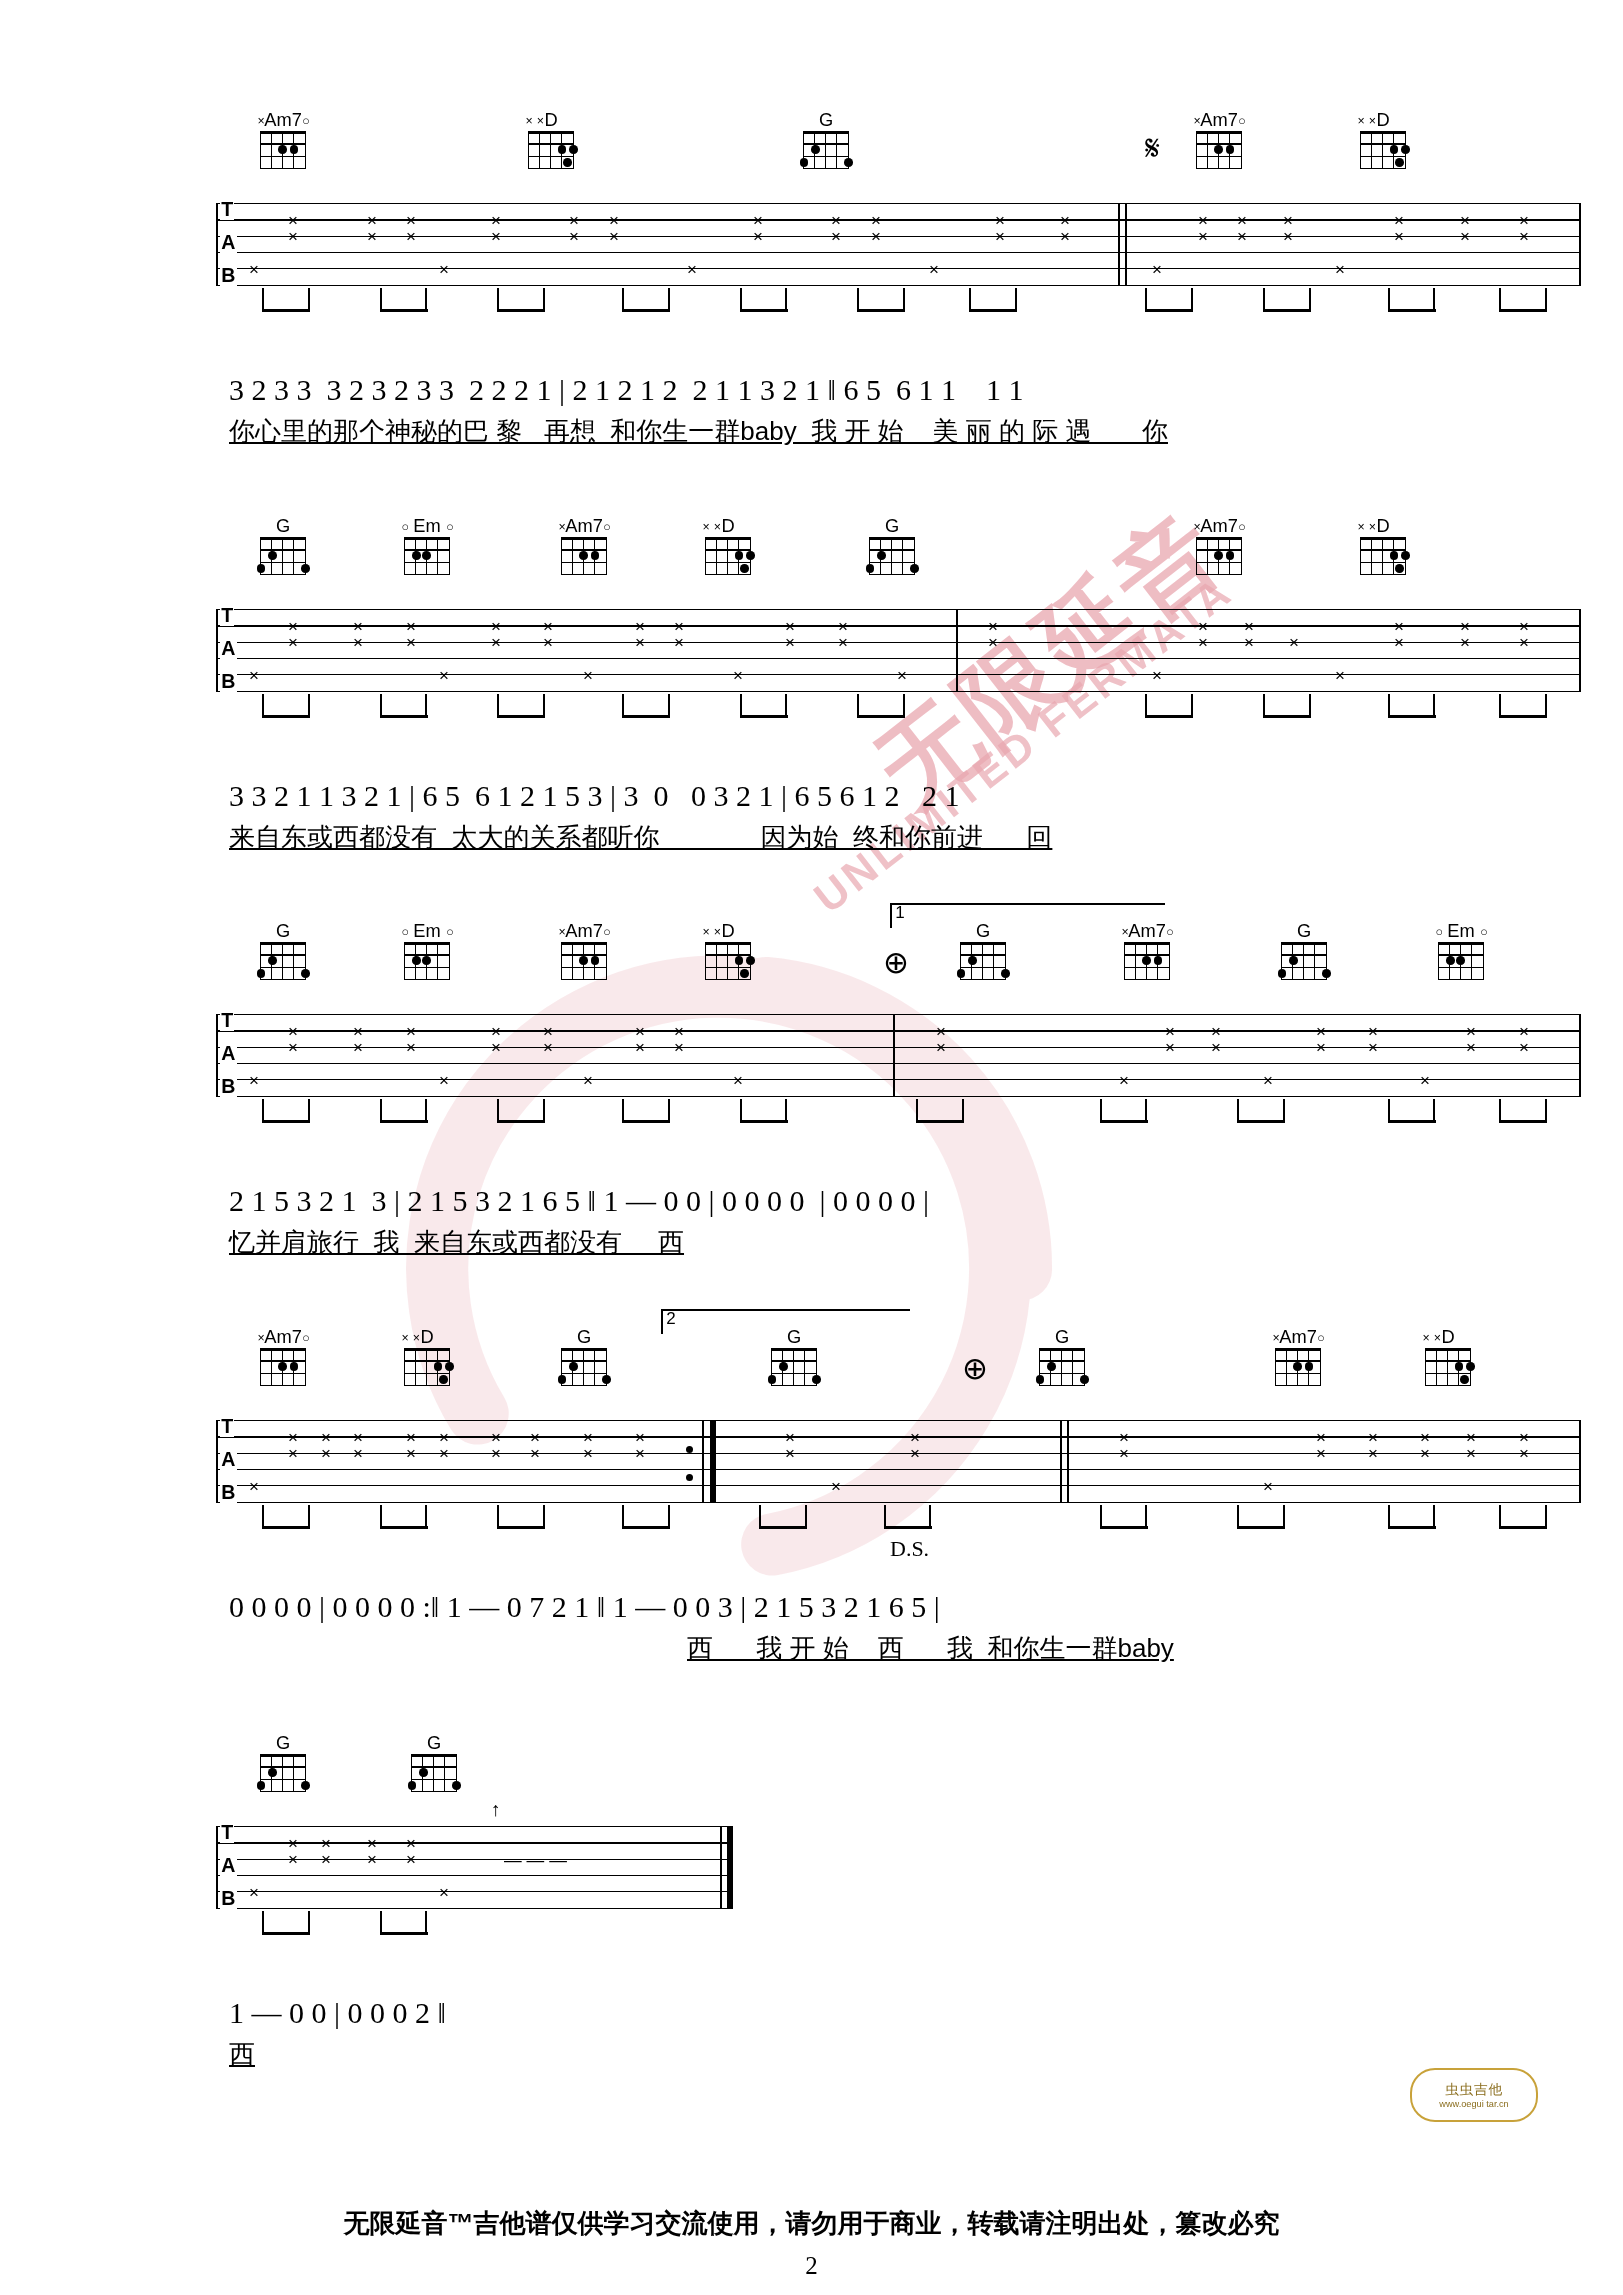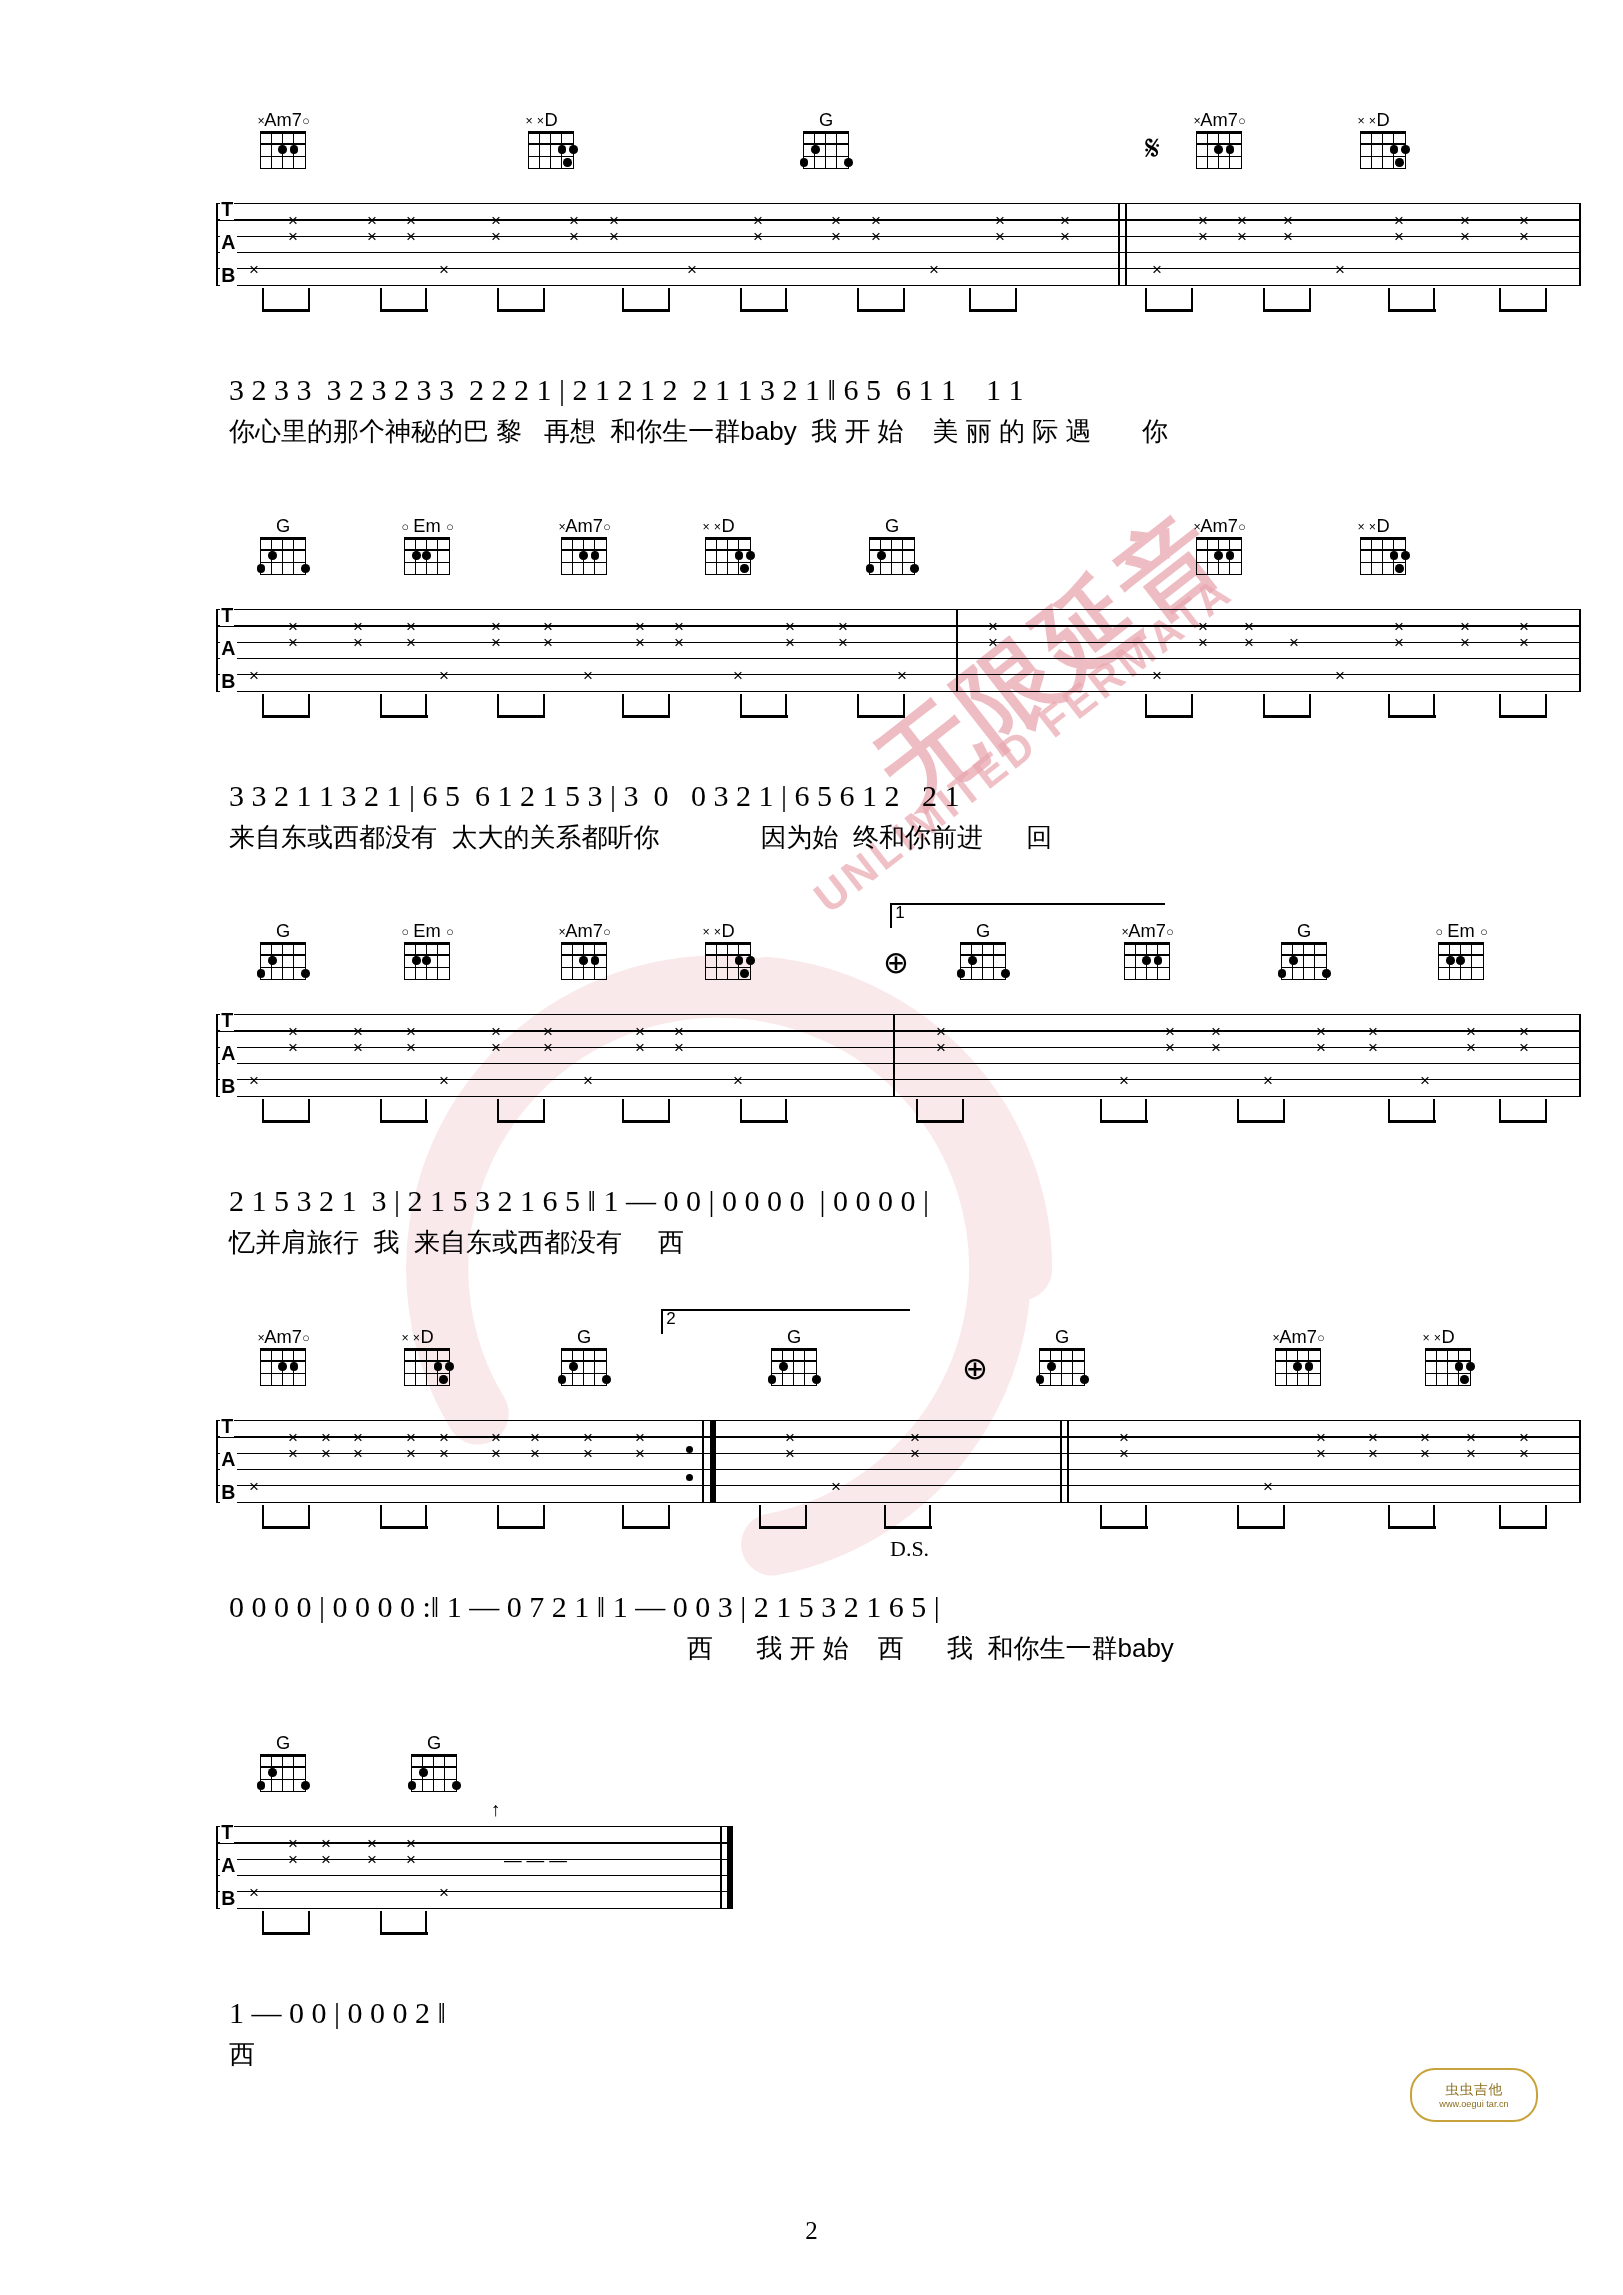--- a/index.html
+++ b/index.html
@@ -37,21 +37,21 @@
   .chord .grid{position:absolute;top:0;left:5.2px;width:46px;height:38px;}
   .chord .grid .nutline{position:absolute;top:0;left:0;width:100%;height:3.3px;background:#000;}
   .chord .grid .h{position:absolute;left:0;width:100%;height:1.3px;background:#000;}
   .chord .grid .v{position:absolute;top:0;width:1.3px;height:100%;background:#000;}
   .chord .dot{position:absolute;width:8.5px;height:8.5px;border-radius:50%;background:#000;}
   .chord .mark{position:absolute;top:-15.7px;font-size:12.4px;line-height:12.4px;}
 
   
   .lyricline{position:absolute;left:0;width:1433px;}
   .numrow{position:absolute;font-size:30px;letter-spacing:0;white-space:pre;font-family:"Liberation Serif",serif;}
-  .lyrow{position:absolute;font-size:26px;white-space:pre;font-family:"Liberation Sans",sans-serif;}
+  .lyrow{position:absolute;font-size:26px;white-space:pre;font-family:"Liberation Sans",sans-serif;text-decoration:underline;}
 
   .segno{position:absolute;font-size:35px;line-height:35px;}
   .coda{position:absolute;font-size:31px;line-height:31px;}
   .ds{position:absolute;font-size:22px;line-height:22px;font-family:"Liberation Serif",serif;}
   .ending{position:absolute;font-size:17px;}
   .ending .hline{position:absolute;left:0;top:0;height:2px;background:#000;}
   .ending .vline{position:absolute;left:0;top:0;width:2px;background:#000;}
   .ending .lbl{position:absolute;left:5.2px;top:1.3px;font-size:17px;line-height:17px;}
 
   .repeatdots{position:absolute;}
@@ -1032,17 +1032,18 @@
       <div class="lyrow" style="left:131px;top:41px;">西</div>
     </div>
   </div>
 
   <div class="logo">
     <div class="l1">虫虫吉他</div>
     <div class="l2">www.oegui tar.cn</div>
   </div>
 
   <div class="footer" style="top:2206px;">
+    <div class="line1">无限延音™吉他谱仅供学习交流使用，请勿用于商业，转载请注明出处，篡改必究</div>
     <div class="pgnum">2</div>
   </div>
 
 </div>
 
 
 </body></html>

